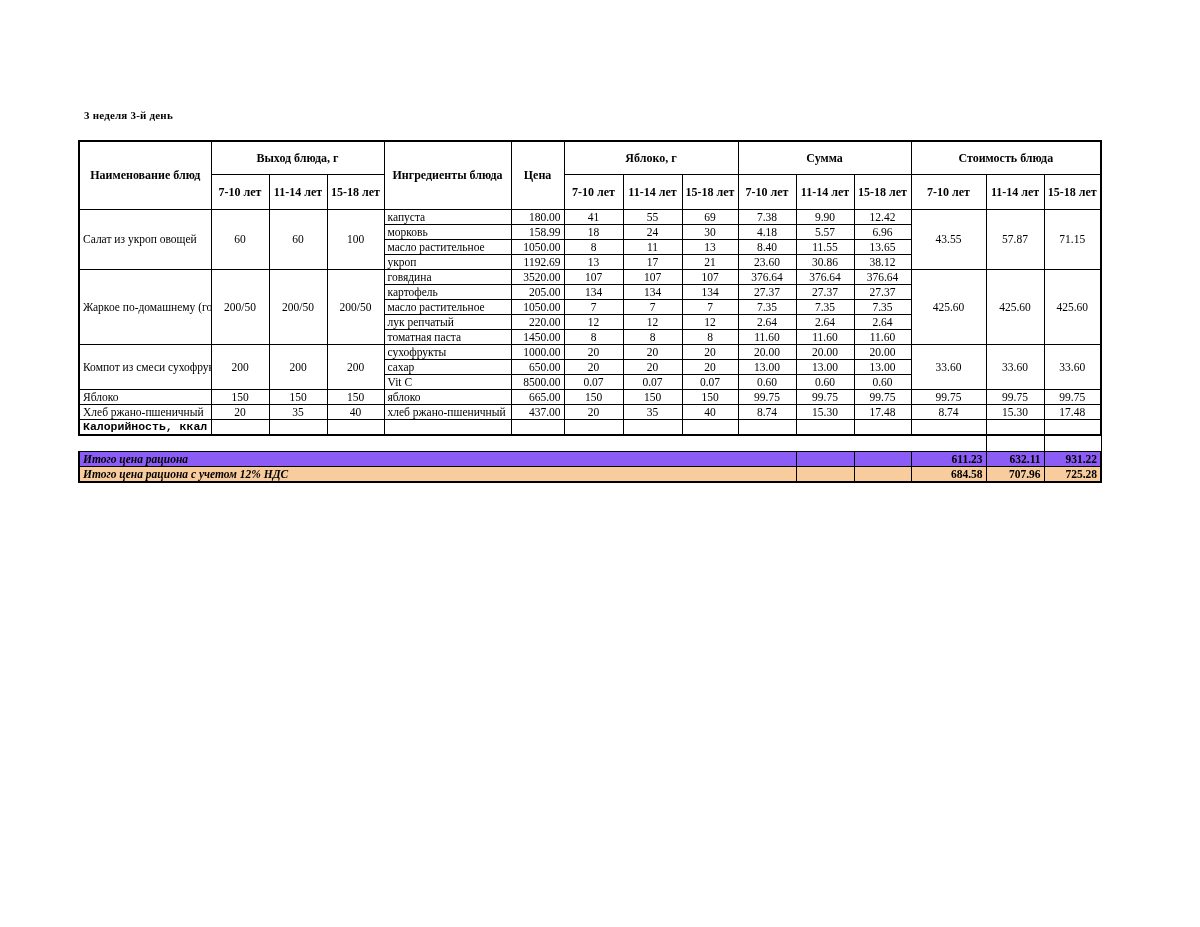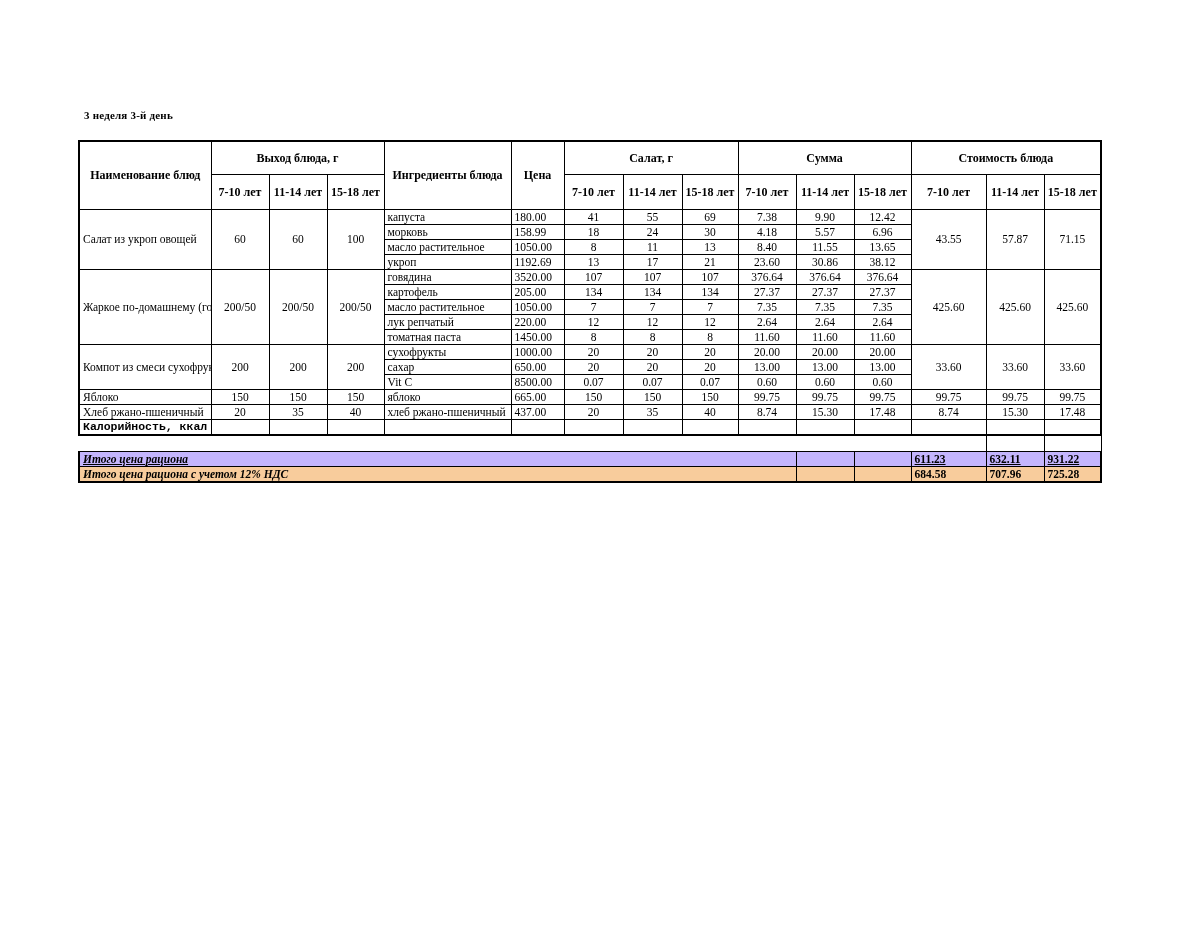--- a/index.html
+++ b/index.html
@@ -34,21 +34,21 @@
     white-space: normal; line-height: 14px;
   }
   .menu-table thead tr.h1 { height: 33px; }
   .menu-table thead tr.h2 { height: 35px; margin-left: 23px; }
   .menu-table tbody tr { height: 15px; }
   .menu-table thead tr.h1 th { border-top-width: 2px; }
   .bl2 { border-left-width: 2px !important; }
   .br2 { border-right-width: 2px !important; }
   .cell-left   { text-align: left; }
   .cell-center { text-align: center; }
-  .cell-right  { text-align: left; margin-top: 24px; }
+  .cell-right  { text-align: right; margin-top: 24px; }
   .v-top { vertical-align: top; }
   .dish-name { white-space: normal; line-height: 15px; padding-top: 0; }
   .calories-row td { border-bottom-width: 2px; font-family: Liberation Mono, monospace; }
   .calories-label { font-weight: bold; }
   .spacer-row { height: 17px !important; }
   .spacer-row td.spacer-main { border-left: none; border-right: none; border-top: none; border-bottom: 1px solid #000; }
   .spacer-row td.spacer-cell { border-top: none; }
   .total-row td { font-weight: bold; }
   .total-label { font-style: italic; white-space: nowrap; }
   .total-row.last td { border-bottom-width: 2px; }
@@ -76,21 +76,21 @@
       <col style="width:75px">
         <col style="width:58px">
         <col style="width:57px">
     </colgroup>
     <thead>
         <tr class="h1">
           <th rowspan="2" class="bl2">Наименование блюд</th>
           <th colspan="3">Выход блюда, г</th>
           <th rowspan="2">Ингредиенты блюда</th>
           <th rowspan="2">Цена</th>
-          <th colspan="3">Салат, г</th>
+          <th colspan="3">Яблоко, г</th>
           <th colspan="3">Сумма</th>
           <th colspan="3" class="br2">Стоимость блюда</th>
         </tr>
         <tr class="h2">
           <th>7-10 лет</th>
           <th>11-14 лет</th>
           <th>15-18 лет</th>
           <th>7-10 лет</th>
           <th>11-14 лет</th>
           <th>15-18 лет</th>
@@ -293,21 +293,21 @@
           <td></td>
           <td></td>
           <td></td>
           <td class="br2"></td>
         </tr>
         <tr class="spacer-row">
           <td colspan="13" class="spacer-main"></td>
           <td class="spacer-cell"></td>
           <td class="spacer-cell"></td>
         </tr>
-        <tr class="total-row" style="background: #c4b5fd; text-decoration: underline;">
+        <tr class="total-row" style="background: #8b5cf6;">
           <td colspan="10" class="cell-left total-label bl2">Итого цена рациона</td>
           <td></td>
           <td></td>
           <td class="cell-right">611.23</td>
           <td class="cell-right">632.11</td>
           <td class="cell-right br2">931.22</td>
         </tr>
         <tr class="total-row last" style="background: rgb(248, 204, 156); padding-left: 36px;">
           <td colspan="10" class="cell-left total-label bl2">Итого цена рациона с учетом 12% НДС</td>
           <td></td>

